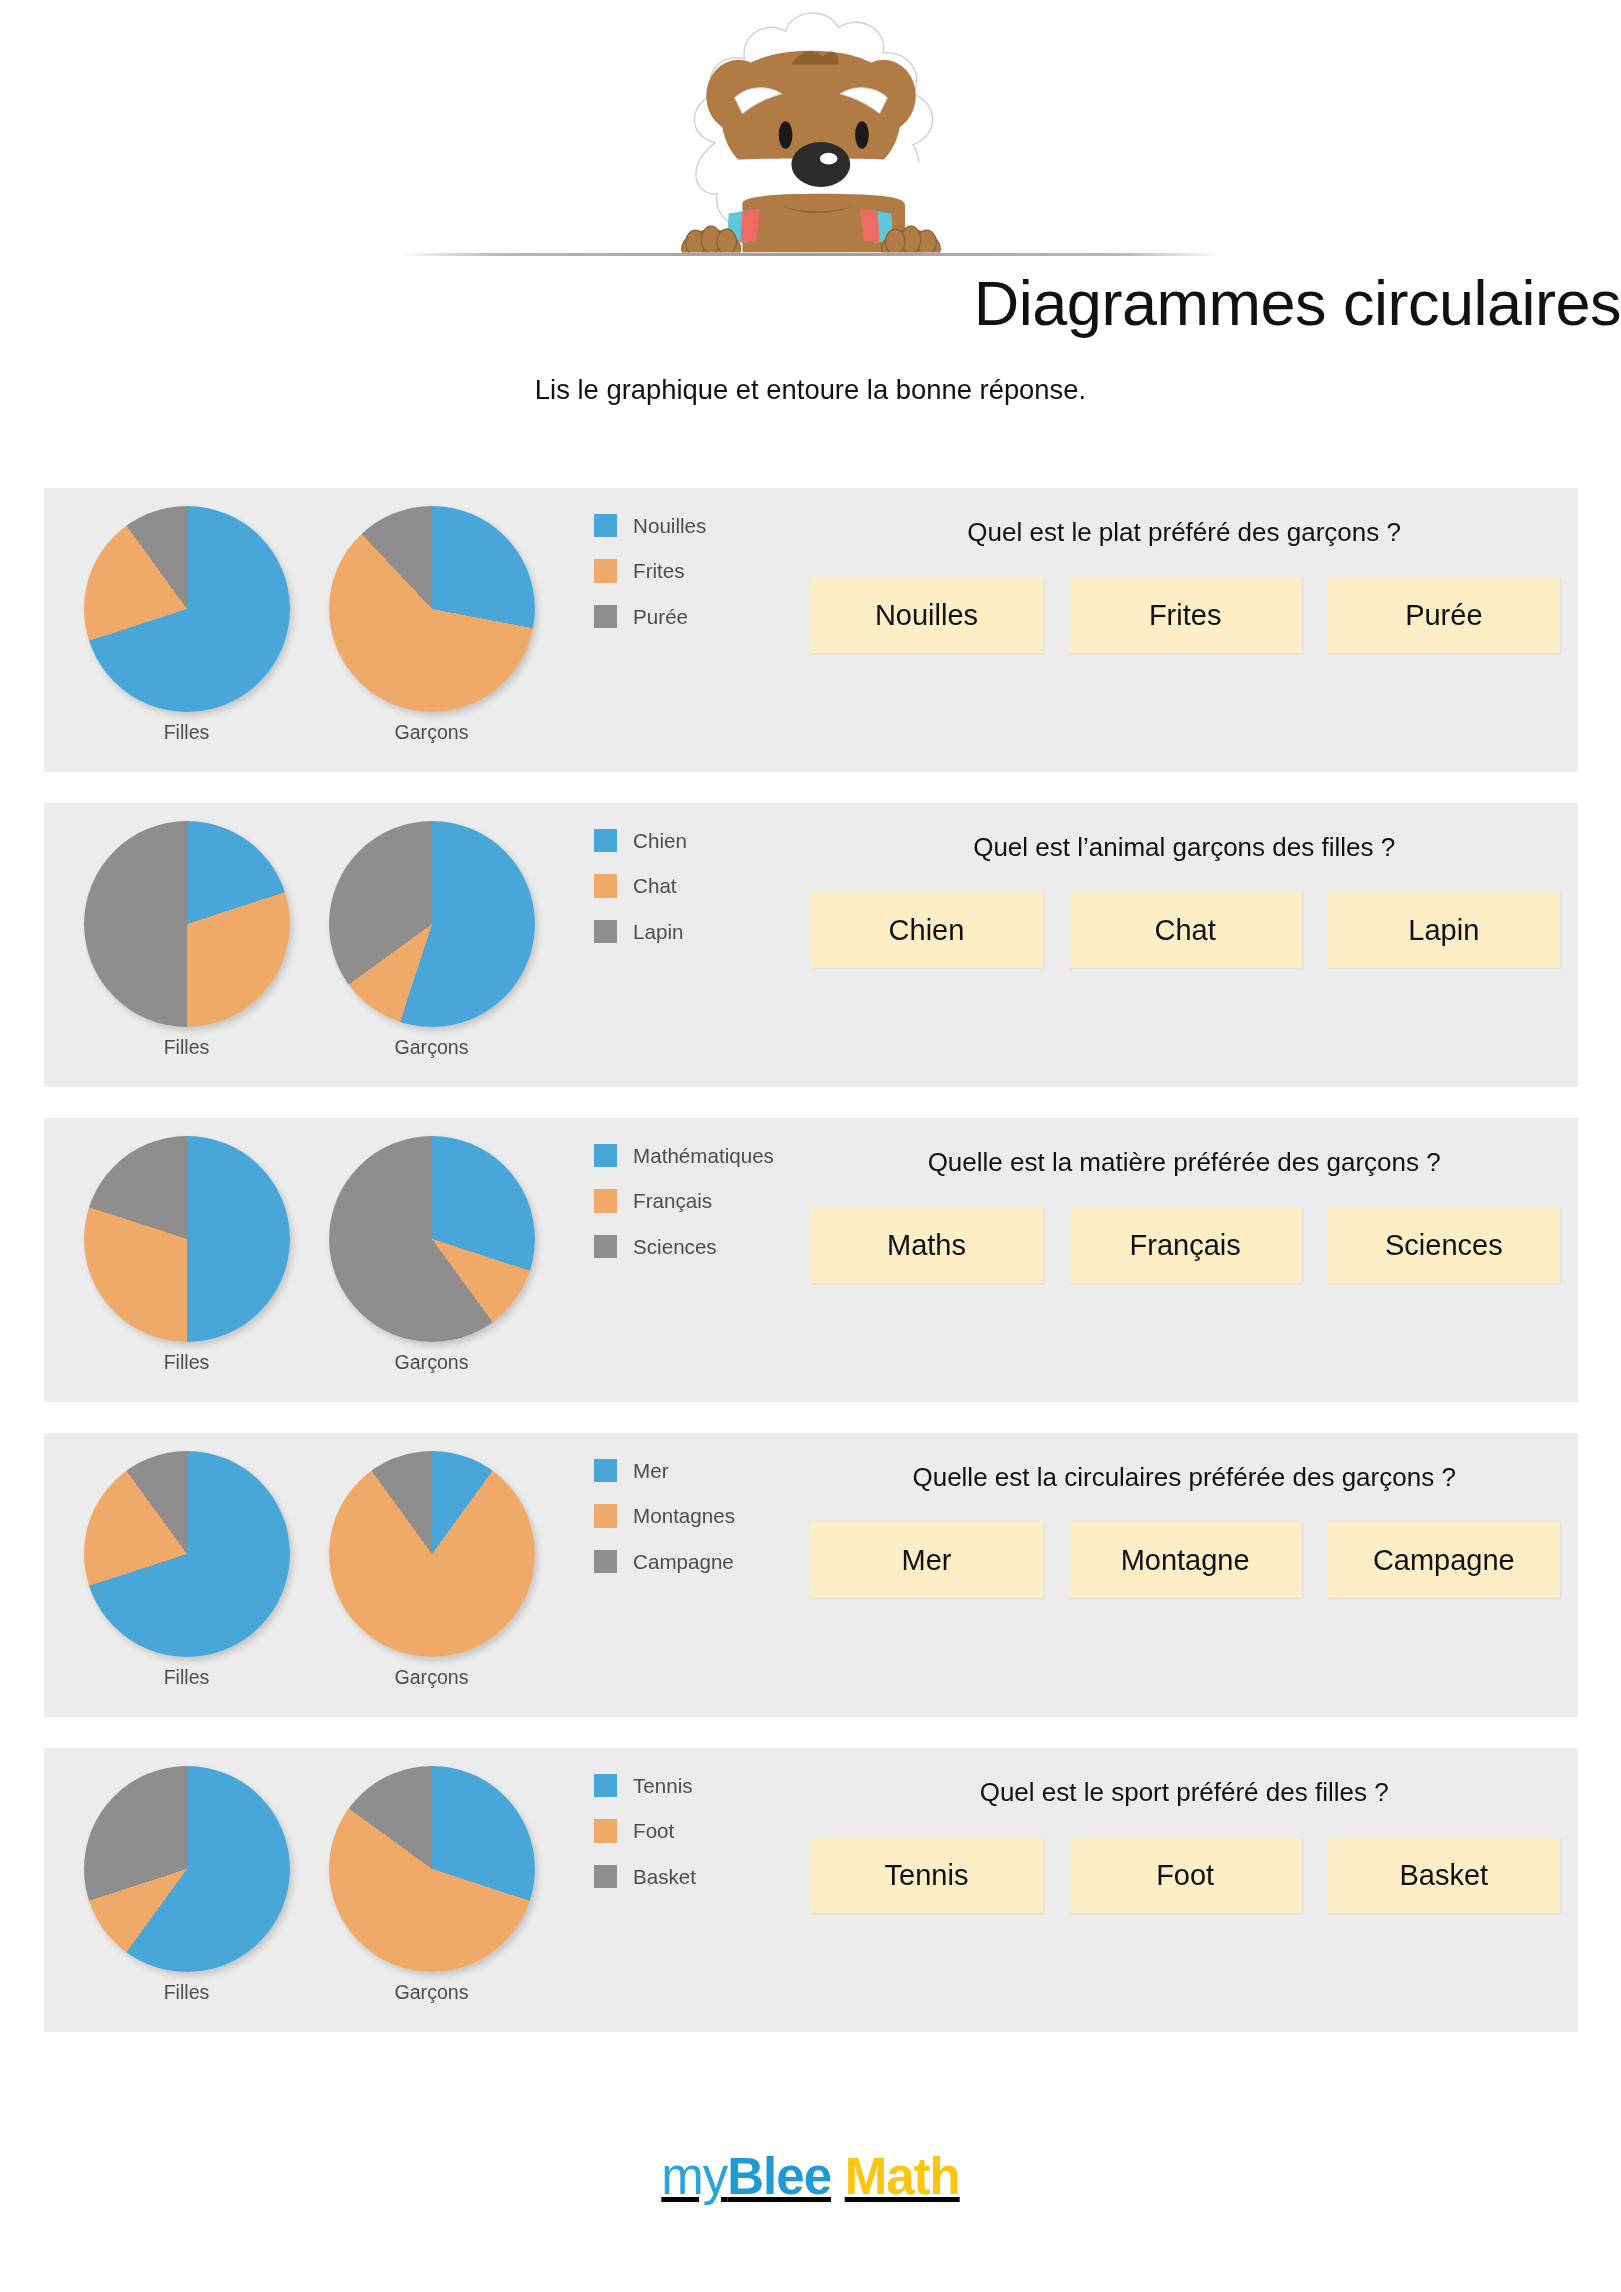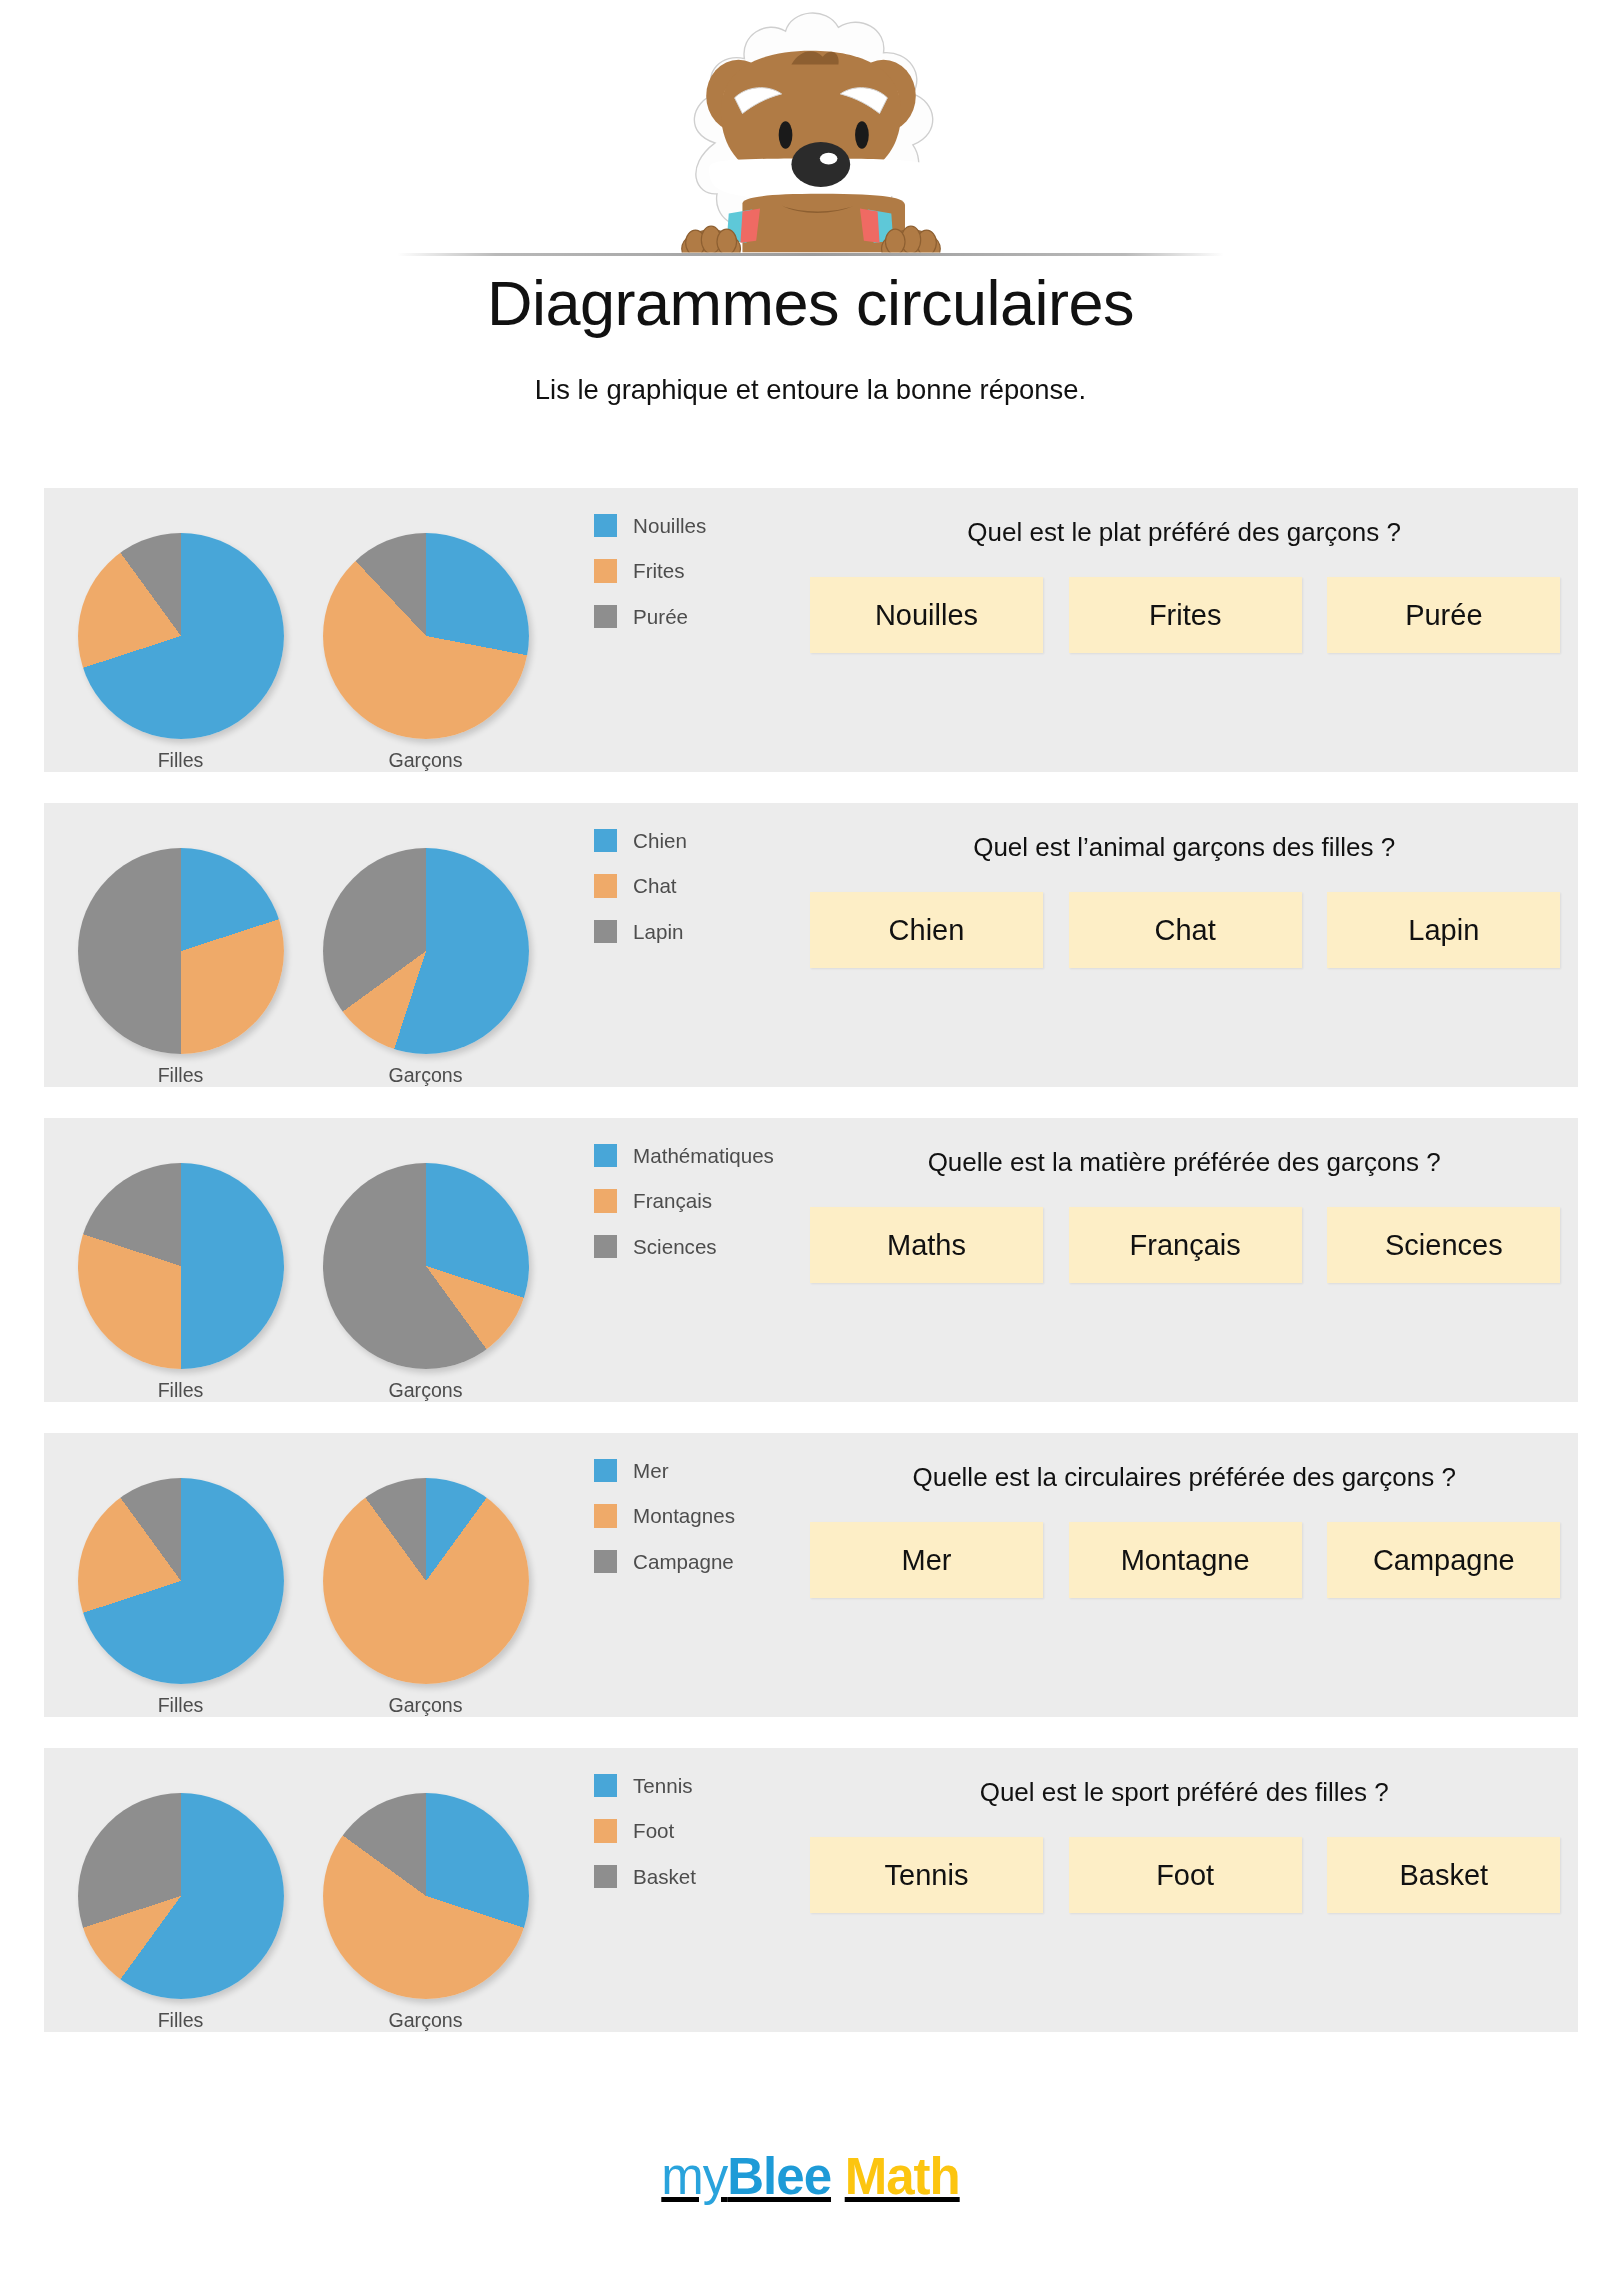--- a/index.html
+++ b/index.html
@@ -36,21 +36,21 @@
     right: 397px;
     top: 253px;
     height: 2.9px;
     background: linear-gradient(to right, #ffffff 0%, #b9b9b9 12%, #9b9b9b 50%, #b9b9b9 88%, #ffffff 100%);
   }
   .title {
     position: absolute;
     top: 267px;
     left: 0;
     right: 0;
-    text-align: center;
+    text-align: right;
     font-size: 63px;
     font-weight: 400;
     color: #111111;
     letter-spacing: -0.5px;
   }
   .subtitle {
     position: absolute;
     top: 374px;
     left: 0;
     right: 0;
@@ -68,22 +68,21 @@
     background: #ececec;
     display: flex;
     align-items: stretch;
   }
 
   .charts {
     position: relative;
     width: 544px;
     flex: 0 0 544px;
     display: flex;
-    padding-left: 14px;
-    align-items: flex-end;
+    padding-left: 20px;
   }
   .chart-unit {
     position: relative;
     width: 245px;
     display: flex;
     flex-direction: column;
     align-items: center;
     padding-top: 17.6px;
   }
   .pie {

